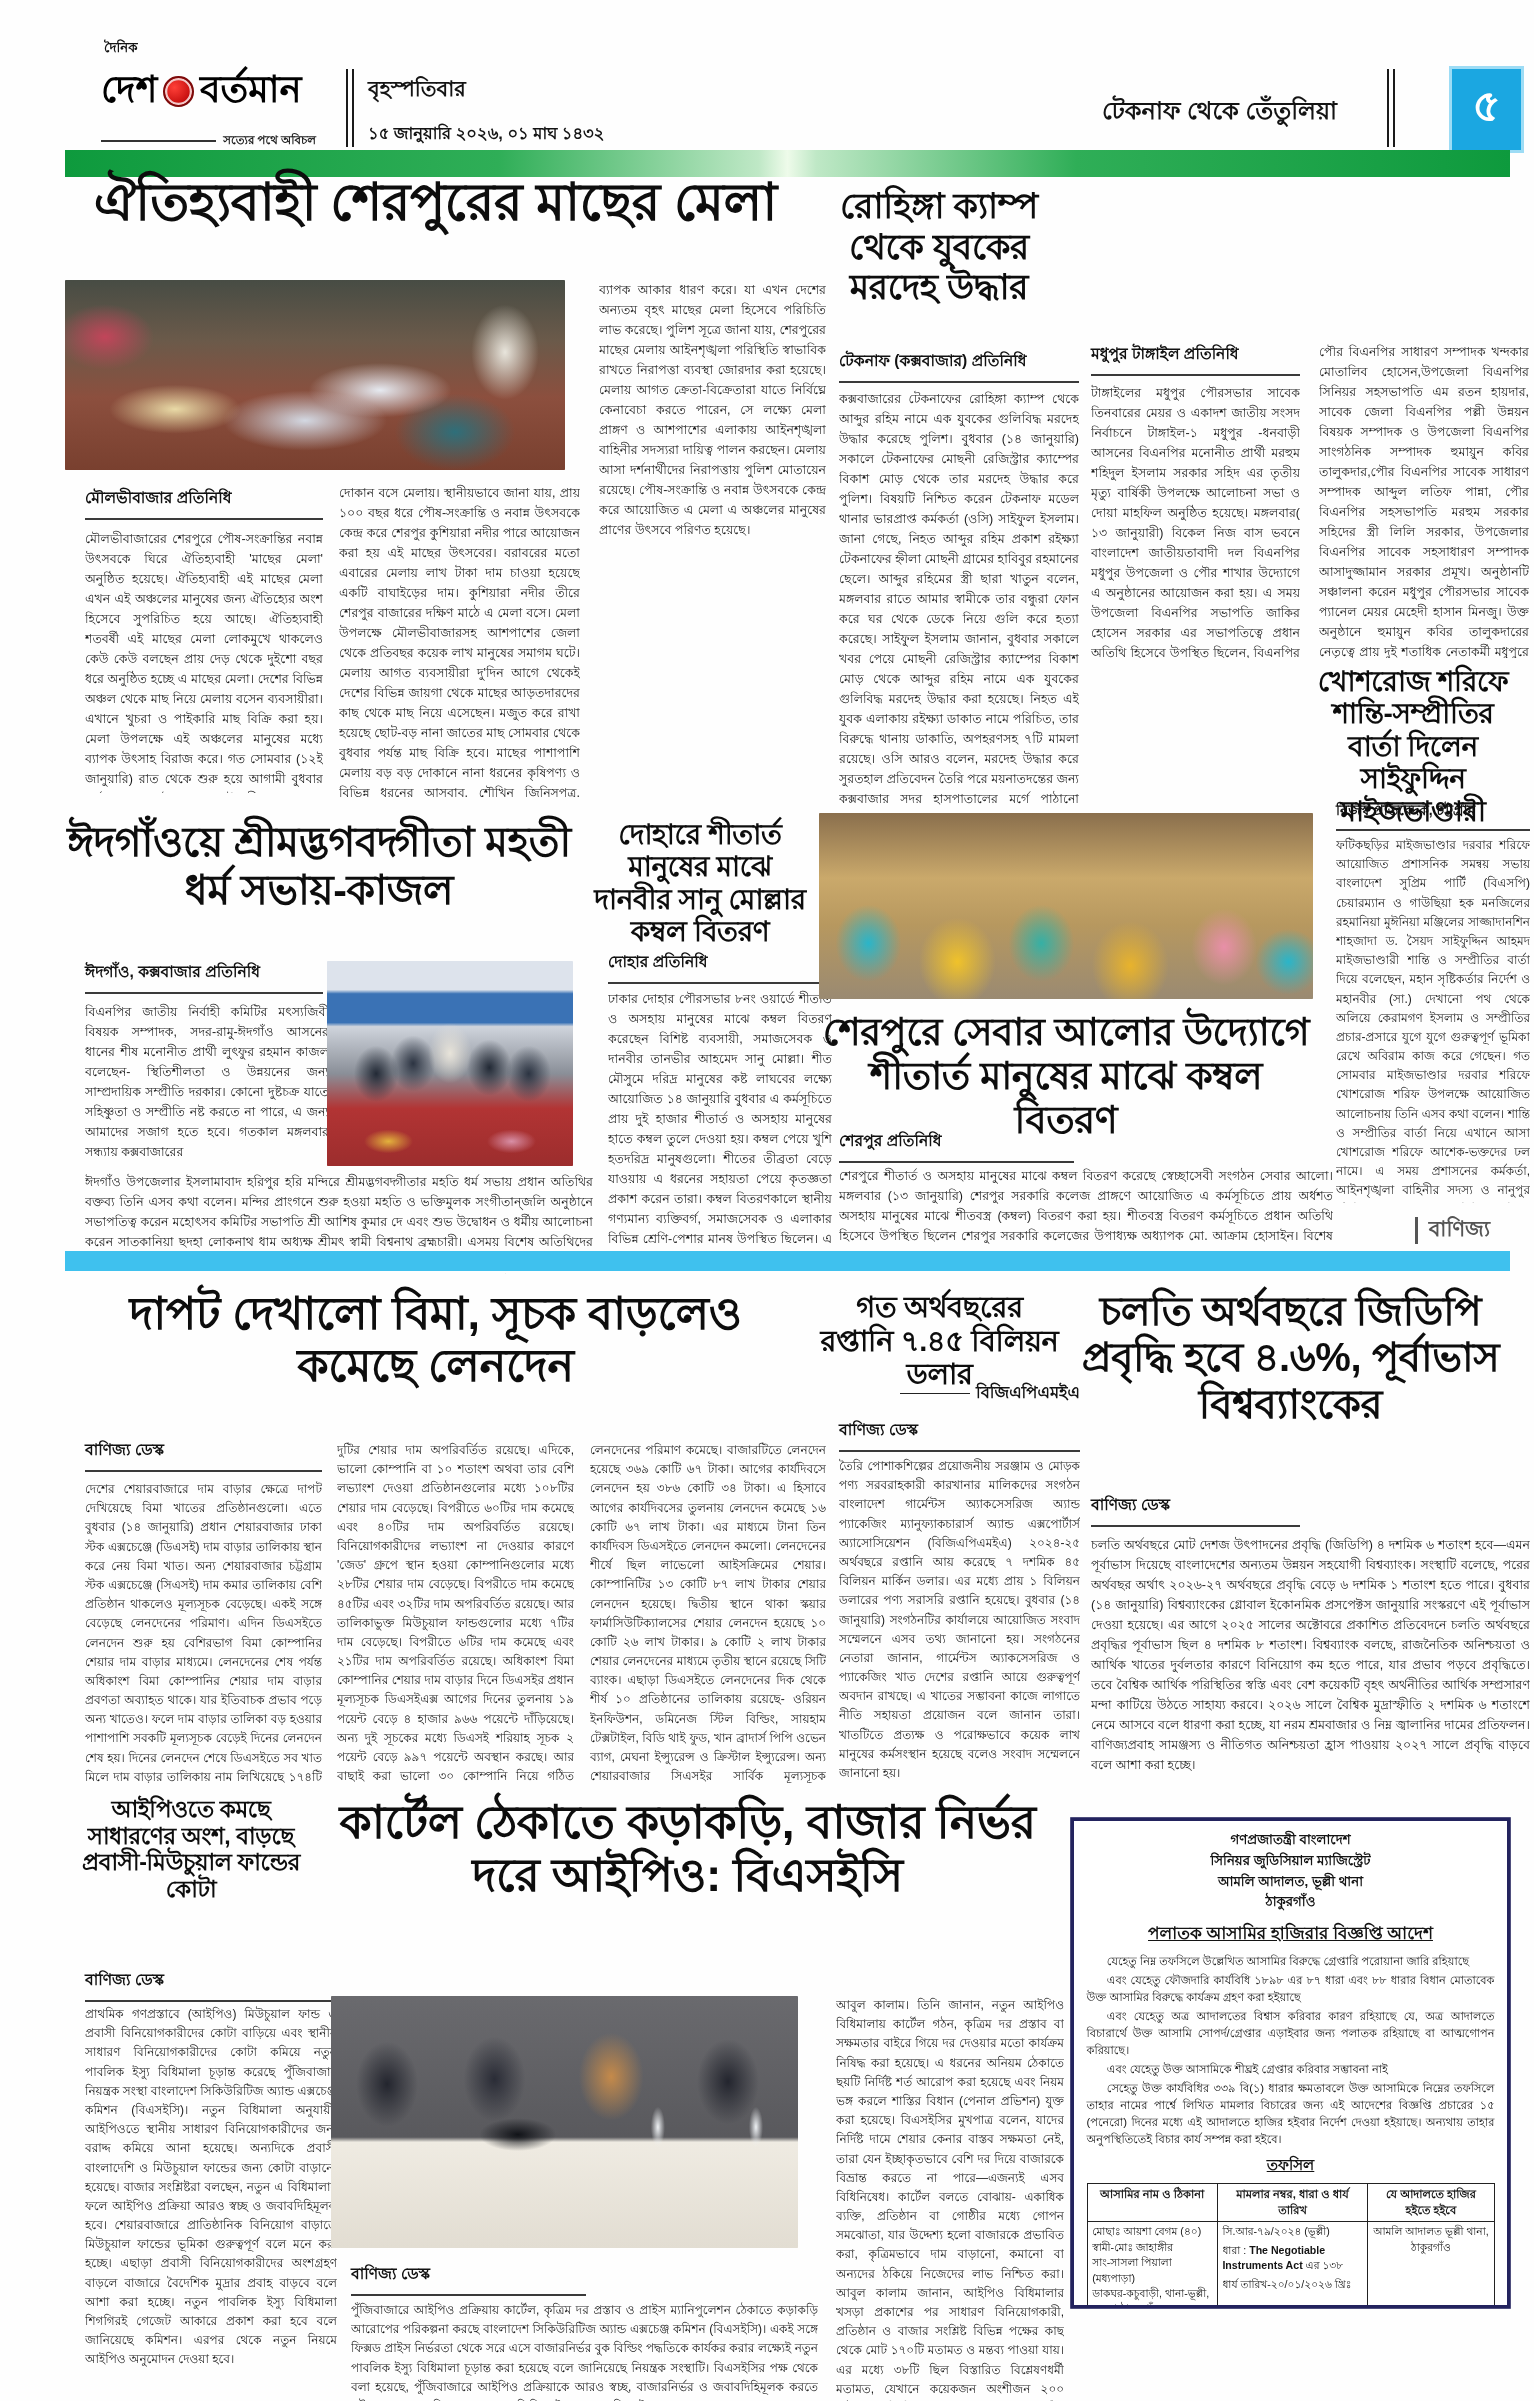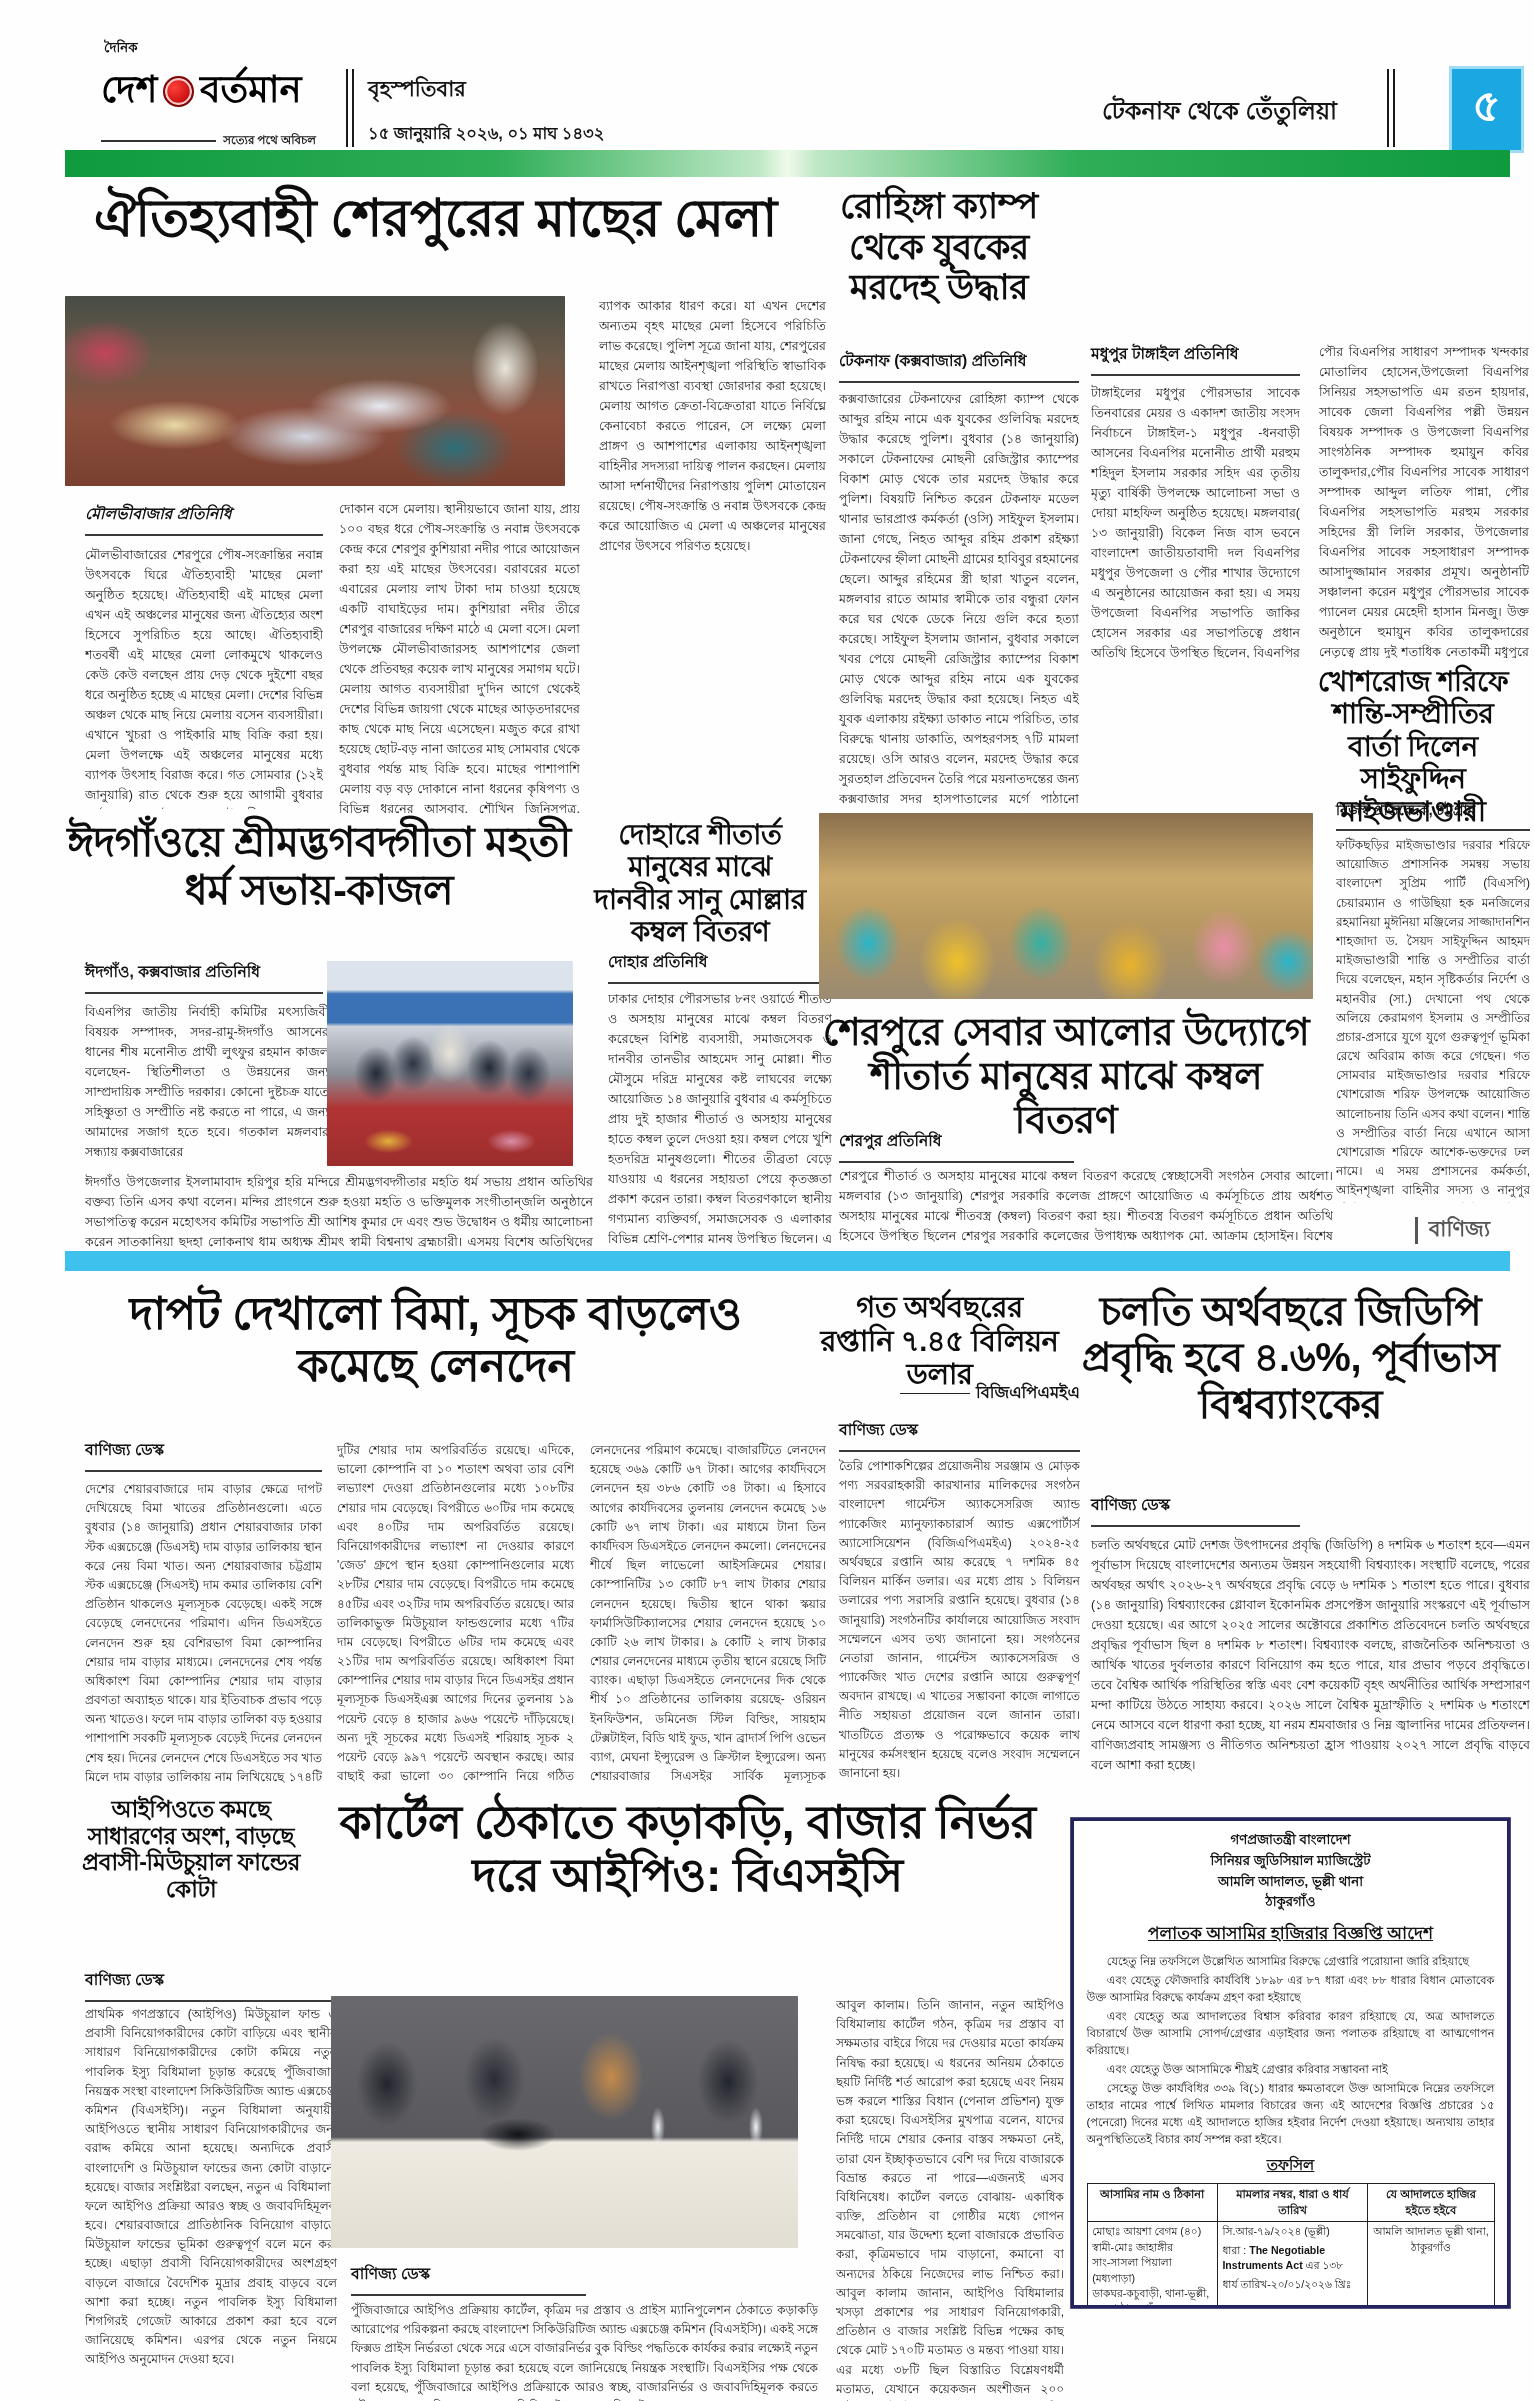--- a/index.html
+++ b/index.html
@@ -63,33 +63,33 @@
     </div>
     <div class="abs motto" style="left:1062px;top:92px;">টেকনাফ থেকে তেঁতুলিয়া</div>
     <div class="abs vline" style="left:1347px;top:69px;"></div>
     <div class="abs pagebox" style="left:1409px;top:66px;">
       <span>৫</span>
     </div>
   </div>
 
   <div class="abs" style="left:45px;top:150px;width:1445px;height:27px;background:linear-gradient(90deg,#0e9a3d 0%,#2fae57 30%,#bfe8c6 48%,#eefbea 50%,#bfe8c6 52%,#2fae57 70%,#0e9a3d 100%);"></div>
 
-  <div class="abs" style="left:45px;top:188px;width:741px;height:625px;">
+  <div class="abs" style="left:45px;top:172px;width:741px;height:625px;">
     <div class="headline" style="font-size:52px;">ঐতিহ্যবাহী শেরপুরের মাছের মেলা</div>
     <div class="photo" style="left:0;top:108px;width:500px;height:190px;
       background:
         radial-gradient(ellipse 94px 35px at 22% 68%, #e9daa6 0%, rgba(0,0,0,0) 70%),
         radial-gradient(ellipse 117px 43px at 48% 74%, #d3d8e2 0%, rgba(0,0,0,0) 70%),
         radial-gradient(ellipse 102px 39px at 63% 58%, #e6eaf1 0%, rgba(0,0,0,0) 70%),
         radial-gradient(ellipse 47px 66px at 88% 38%, #e8e5dc 0%, rgba(0,0,0,0) 72%),
         radial-gradient(ellipse 70px 47px at 8% 30%, #c2455a 0%, rgba(0,0,0,0) 70%),
         radial-gradient(ellipse 86px 55px at 78% 80%, #2e6f7a 0%, rgba(0,0,0,0) 70%),
         linear-gradient(180deg,#474c44 0%,#6b5a4a 32%,#8c4f3e 62%,#79402f 100%);"></div>
     <div class="abs" style="left:0;top:314px;width:238px;height:311px;">
-      <div class="byline" style="margin-bottom:9.4px;font-style:italic;">মৌলভীবাজার প্রতিনিধি</div>
+      <div class="byline" style="margin-bottom:9.4px;">মৌলভীবাজার প্রতিনিধি</div>
       <div class="body-text" style="height:264px;">মৌলভীবাজারের শেরপুরে পৌষ-সংক্রান্তির নবান্ন উৎসবকে ঘিরে ঐতিহ্যবাহী 'মাছের মেলা' অনুষ্ঠিত হয়েছে। ঐতিহ্যবাহী এই মাছের মেলা এখন এই অঞ্চলের মানুষের জন্য ঐতিহ্যের অংশ হিসেবে সুপরিচিত হয়ে আছে। ঐতিহ্যবাহী শতবর্ষী এই মাছের মেলা লোকমুখে থাকলেও কেউ কেউ বলছেন প্রায় দেড় থেকে দুইশো বছর ধরে অনুষ্ঠিত হচ্ছে এ মাছের মেলা। দেশের বিভিন্ন অঞ্চল থেকে মাছ নিয়ে মেলায় বসেন ব্যবসায়ীরা। এখানে খুচরা ও পাইকারি মাছ বিক্রি করা হয়। মেলা উপলক্ষে এই অঞ্চলের মানুষের মধ্যে ব্যাপক উৎসাহ বিরাজ করে। গত সোমবার (১২ই জানুয়ারি) রাত থেকে শুরু হয়ে আগামী বুধবার পর্যন্ত চলে এই মেলা। মৌলভীবাজার সদর উপজেলার খলিলপুর ইউনিয়নের শেরপুরের কুশিয়ারা নদীর পাড়ে শতবর্ষী এই মেলা বসে। ঐতিহ্যবাহী এই মেলায় সারারাত ও দিনে পৌষসংক্রান্তি উপলক্ষে পাইকারি ও খুচরা মাছ বিক্রি হয়। ছোট বড় সব ধরনের মাছ পাওয়া যায় এই মেলায়। মাছের পাশাপাশি বিভিন্ন ধরনের</div>
     </div>
     <div class="abs body-text" style="left:254px;top:311px;width:241px;height:314px;">দোকান বসে মেলায়। স্থানীয়ভাবে জানা যায়, প্রায় ১০০ বছর ধরে পৌষ-সংক্রান্তি ও নবান্ন উৎসবকে কেন্দ্র করে শেরপুর কুশিয়ারা নদীর পারে আয়োজন করা হয় এই মাছের উৎসবের। বরাবরের মতো এবারের মেলায় লাখ টাকা দাম চাওয়া হয়েছে একটি বাঘাইড়ের দাম। কুশিয়ারা নদীর তীরে শেরপুর বাজারের দক্ষিণ মাঠে এ মেলা বসে। মেলা উপলক্ষে মৌলভীবাজারসহ আশপাশের জেলা থেকে প্রতিবছর কয়েক লাখ মানুষের সমাগম ঘটে। মেলায় আগত ব্যবসায়ীরা দু'দিন আগে থেকেই দেশের বিভিন্ন জায়গা থেকে মাছের আড়তদারদের কাছ থেকে মাছ নিয়ে এসেছেন। মজুত করে রাখা হয়েছে ছোট-বড় নানা জাতের মাছ সোমবার থেকে বুধবার পর্যন্ত মাছ বিক্রি হবে। মাছের পাশাপাশি মেলায় বড় বড় দোকানে নানা ধরনের কৃষিপণ্য ও বিভিন্ন ধরনের আসবাব, শৌখিন জিনিসপত্র, শিশুদের খেলনার সামগ্রী নিয়েও বসেছে অসংখ্য দোকান। প্রবীণদের কাছ থেকে জানা যায়, প্রায় শতবছর আগে বিভিন্ন হাওর ও কুশিয়ারা নদী থেকে মাছ শিকার করে পৌষ-সংক্রান্তি ও নবান্ন উৎসবকে কেন্দ্র করে বিক্রি করা হতো। সময়ের সঙ্গে সঙ্গে এর বিস্তার</div>
     <div class="abs body-text" style="left:514px;top:108px;width:227px;height:517px;">ব্যাপক আকার ধারণ করে। যা এখন দেশের অন্যতম বৃহৎ মাছের মেলা হিসেবে পরিচিতি লাভ করেছে। পুলিশ সূত্রে জানা যায়, শেরপুরের মাছের মেলায় আইনশৃঙ্খলা পরিস্থিতি স্বাভাবিক রাখতে নিরাপত্তা ব্যবস্থা জোরদার করা হয়েছে। মেলায় আগত ক্রেতা-বিক্রেতারা যাতে নির্বিঘ্নে কেনাবেচা করতে পারেন, সে লক্ষ্যে মেলা প্রাঙ্গণ ও আশপাশের এলাকায় আইনশৃঙ্খলা বাহিনীর সদস্যরা দায়িত্ব পালন করছেন। মেলায় আসা দর্শনার্থীদের নিরাপত্তায় পুলিশ মোতায়েন রয়েছে। পৌষ-সংক্রান্তি ও নবান্ন উৎসবকে কেন্দ্র করে আয়োজিত এ মেলা এ অঞ্চলের মানুষের প্রাণের উৎসবে পরিণত হয়েছে।</div>
   </div>
 
   <div class="abs" style="left:799px;top:186px;width:240px;height:625px;">
     <div class="headline" style="font-size:35px;height:149px;">রোহিঙ্গা ক্যাম্প থেকে যুবকের মরদেহ উদ্ধার</div>
     <div class="byline abs" style="left:0;top:163px;width:100%;">টেকনাফ (কক্সবাজার) প্রতিনিধি</div>
     <div class="abs body-text" style="left:0;top:203px;width:100%;height:421px;">কক্সবাজারের টেকনাফের রোহিঙ্গা ক্যাম্প থেকে আব্দুর রহিম নামে এক যুবকের গুলিবিদ্ধ মরদেহ উদ্ধার করেছে পুলিশ। বুধবার (১৪ জানুয়ারি) সকালে টেকনাফের মোছনী রেজিস্ট্রার ক্যাম্পের বিকাশ মোড় থেকে তার মরদেহ উদ্ধার করে পুলিশ। বিষয়টি নিশ্চিত করেন টেকনাফ মডেল থানার ভারপ্রাপ্ত কর্মকর্তা (ওসি) সাইফুল ইসলাম। জানা গেছে, নিহত আব্দুর রহিম প্রকাশ রইক্ষ্যা টেকনাফের হ্নীলা মোছনী গ্রামের হাবিবুর রহমানের ছেলে। আব্দুর রহিমের স্ত্রী ছারা খাতুন বলেন, মঙ্গলবার রাতে আমার স্বামীকে তার বন্ধুরা ফোন করে ঘর থেকে ডেকে নিয়ে গুলি করে হত্যা করেছে। সাইফুল ইসলাম জানান, বুধবার সকালে খবর পেয়ে মোছনী রেজিস্ট্রার ক্যাম্পের বিকাশ মোড় থেকে আব্দুর রহিম নামে এক যুবকের গুলিবিদ্ধ মরদেহ উদ্ধার করা হয়েছে। নিহত এই যুবক এলাকায় রইক্ষ্যা ডাকাত নামে পরিচিত, তার বিরুদ্ধে থানায় ডাকাতি, অপহরণসহ ৭টি মামলা রয়েছে। ওসি আরও বলেন, মরদেহ উদ্ধার করে সুরতহাল প্রতিবেদন তৈরি পরে ময়নাতদন্তের জন্য কক্সবাজার সদর হাসপাতালের মর্গে পাঠানো হয়েছে।</div>

